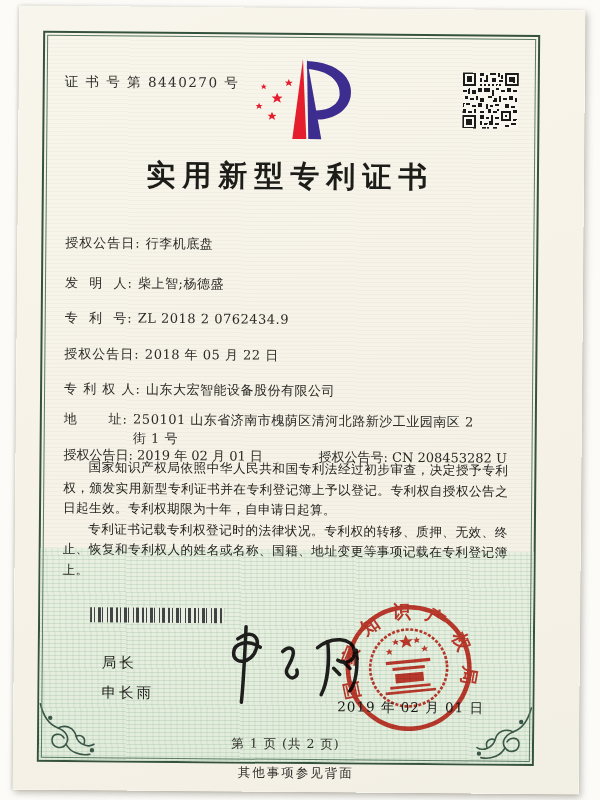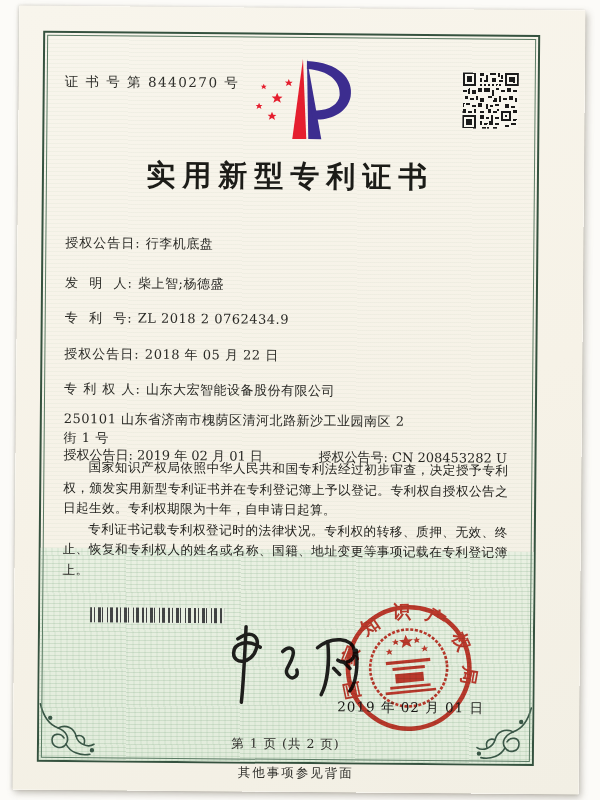--- a/index.html
+++ b/index.html
@@ -132,36 +132,41 @@
         </div>
       <div class="row" style="top:115px">
           <span class="f-label">授权公告日: </span>
           <span class="f-value">2018 年 05 月 22 日</span>
         </div>
       <div class="row" style="top:150px">
           <span class="f-label">专 利 权 人: </span>
           <span class="f-value">山东大宏智能设备股份有限公司</span>
         </div>
       <div class="row" style="top:180px">
+          <span class="f-label">地      址: </span>
           <span class="f-value" style="max-width:352px">250101 山东省济南市槐荫区清河北路新沙工业园南区 2 街 1 号</span>
         </div>
     </div>
 
     <div class="grant-row">
       <span class="grant-left">授权公告日: 2019 年 02 月 01 日</span>
       <span class="grant-right">授权公告号: CN 208453282 U</span>
     </div>
 
     <div class="bodytext">
       <p>国家知识产权局依照中华人民共和国专利法经过初步审查，决定授予专利权，颁发实用新型专利证书并在专利登记簿上予以登记。专利权自授权公告之日起生效。专利权期限为十年，自申请日起算。</p>
       <p>专利证书记载专利权登记时的法律状况。专利权的转移、质押、无效、终止、恢复和专利权人的姓名或名称、国籍、地址变更等事项记载在专利登记簿上。</p>
     </div>
 
     <div class="barcode"></div>
 
+    <div class="officer">
+      <div>局长</div>
+      <div>申长雨</div>
+    </div>
 
     <svg class="sig" viewBox="0 0 160 90" aria-hidden="true">
       <g fill="none" stroke="#1e1e1c" stroke-width="3.4" stroke-linecap="round" stroke-linejoin="round">
         <path d="M30 18 C44 8 52 16 48 28 C44 42 26 44 26 32 C26 22 40 18 52 26"></path>
         <path d="M38 6 C37 30 36 62 34 80"></path>
         <path d="M74 30 C80 24 86 26 84 34 C82 44 74 48 80 54 C84 58 90 54 88 48"></path>
         <path d="M108 26 C122 14 142 16 144 28 C146 40 134 42 128 38"></path>
         <path d="M118 20 C120 40 118 60 112 72"></path>
         <path d="M146 28 C148 44 146 60 140 68"></path>
         <path d="M124 46 L130 52 M134 40 L140 46"></path>

